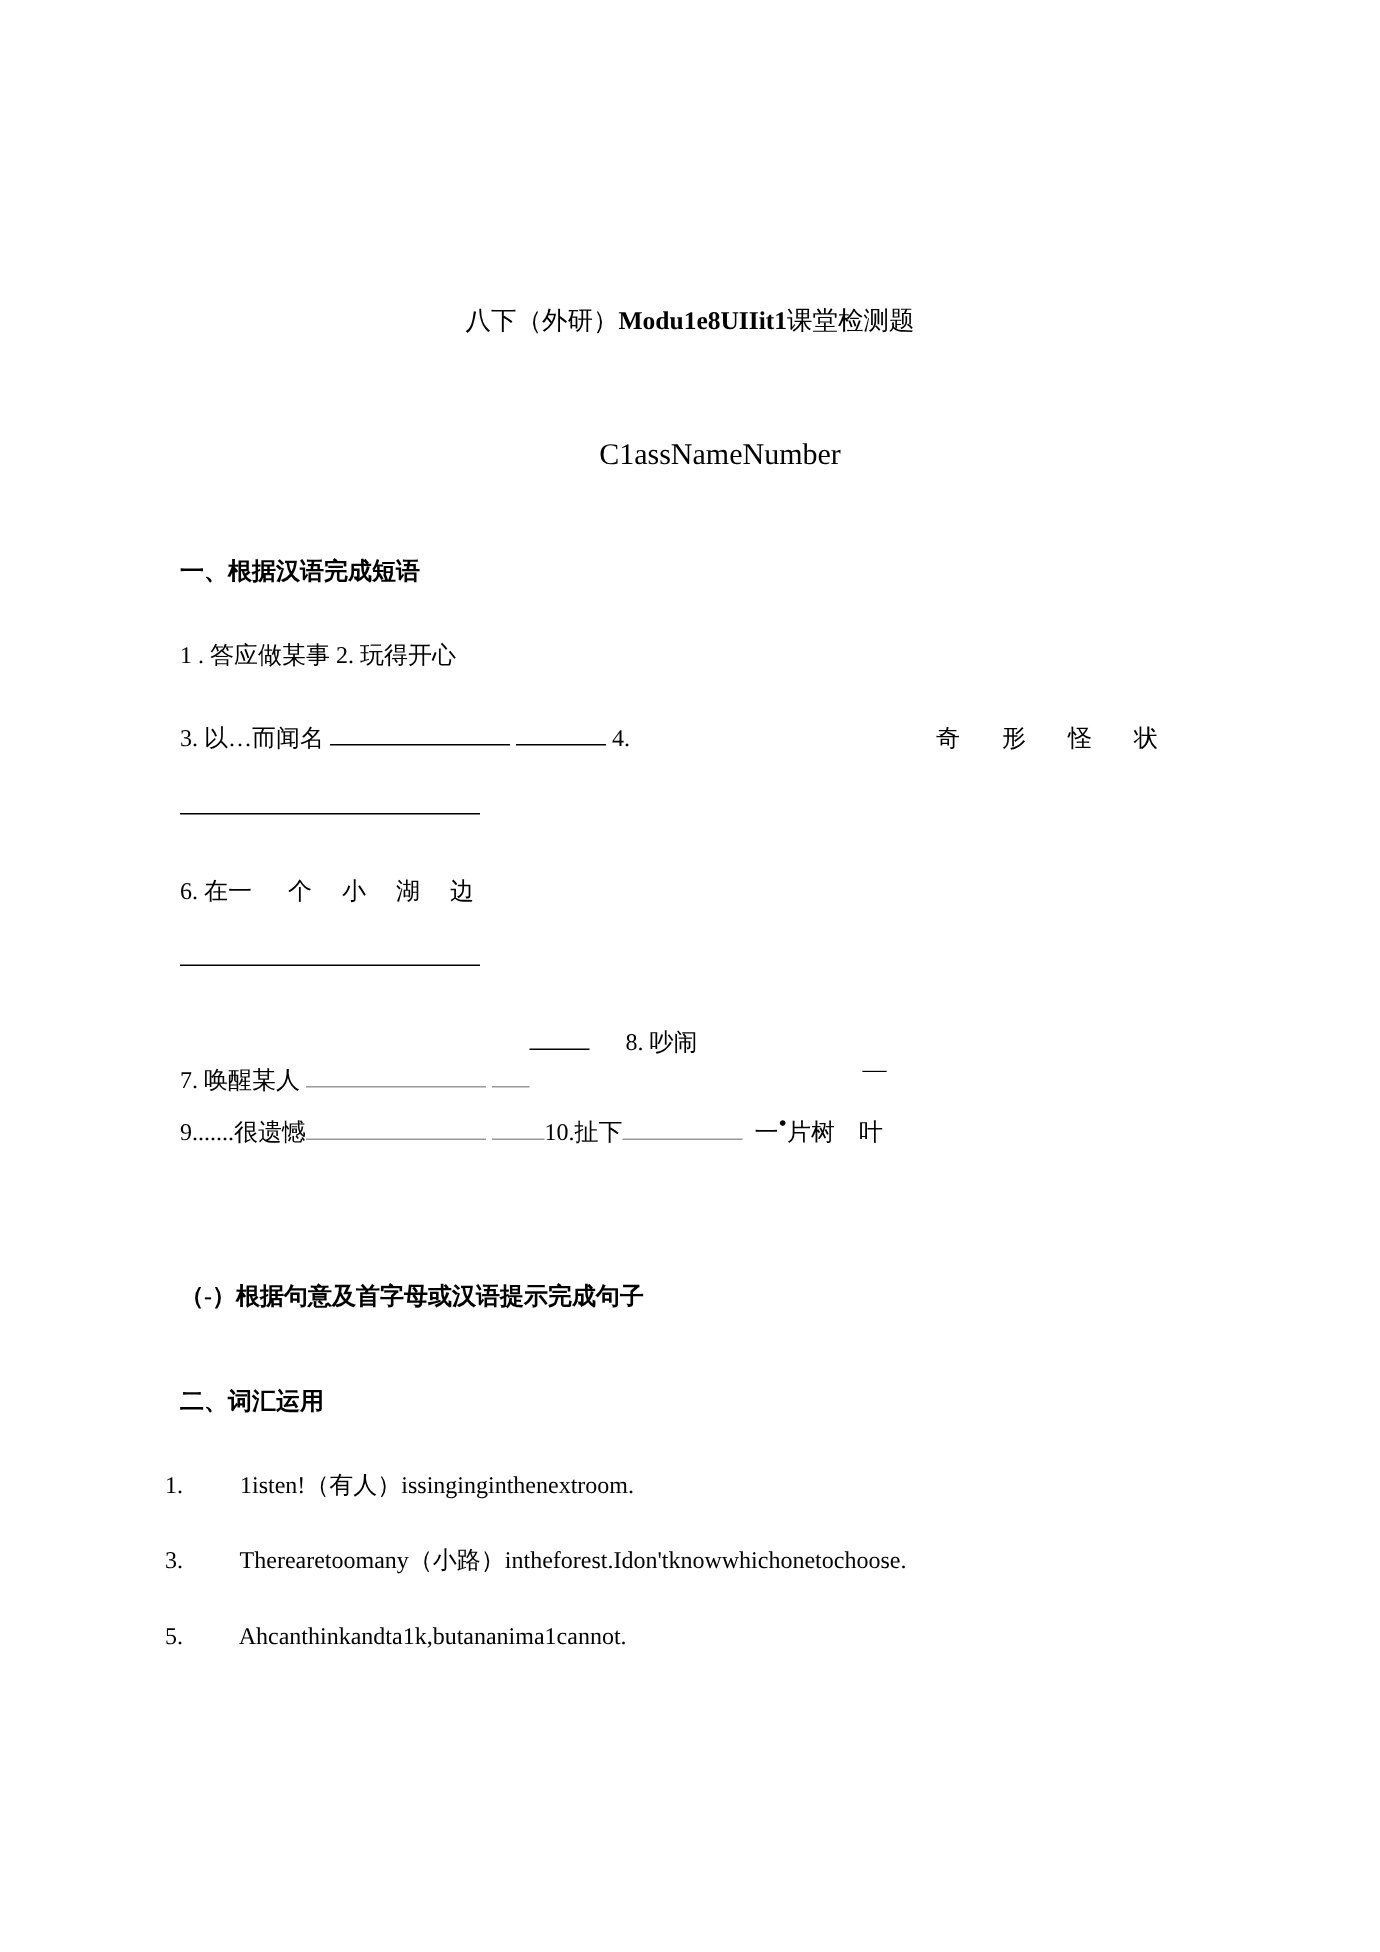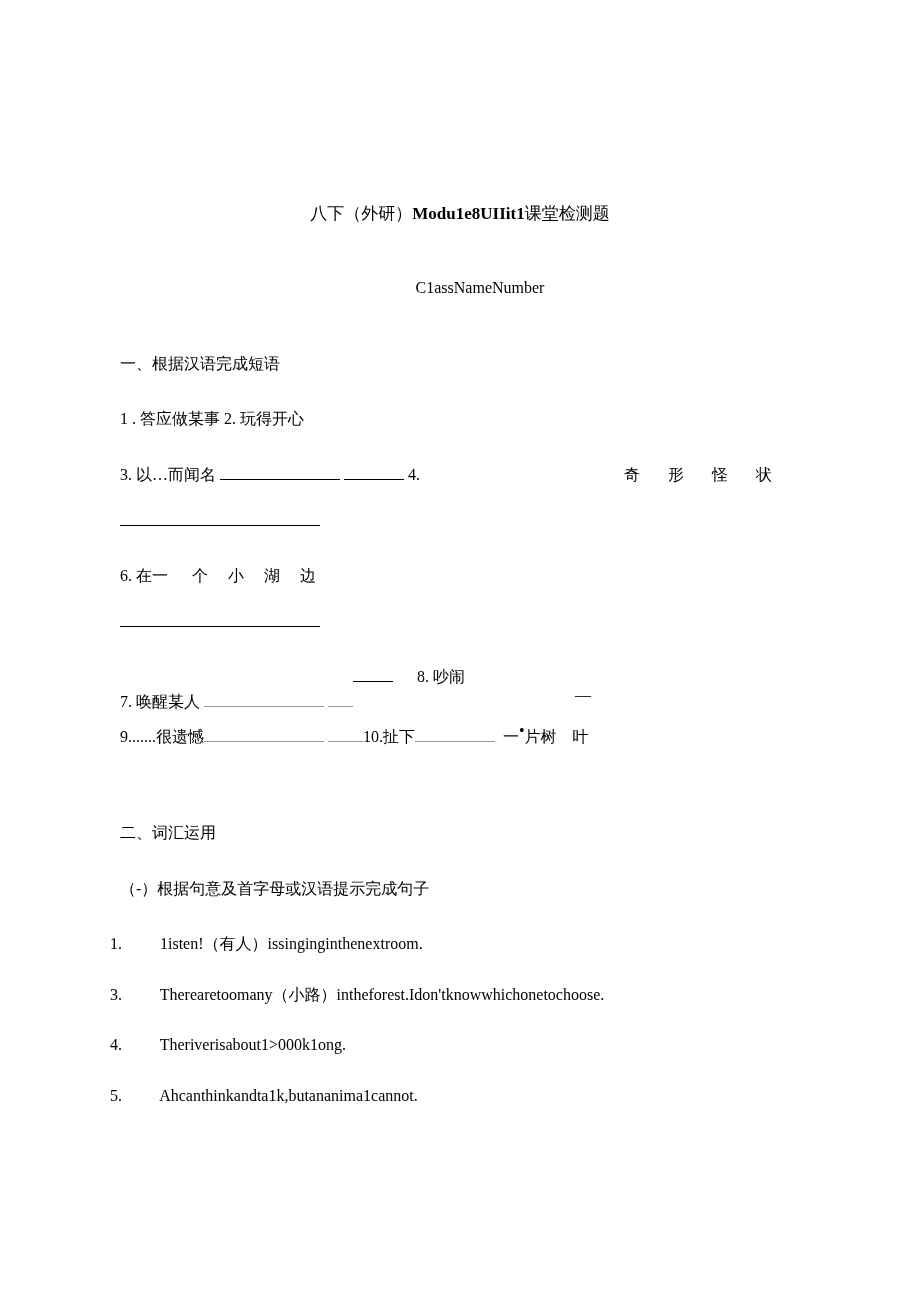--- a/index.html
+++ b/index.html
@@ -10,35 +10,36 @@
     font-size: 16px;
     color: #000000;
     width: 920px;
   }
   .page {
     padding: 200px 120px 100px 120px;
     line-height: 1.6;
   }
   .title {
     text-align: center;
-    margin-bottom: 48px;
+    margin-bottom: 60px;
     font-size: 17px;
   }
   .title .bold {
     font-weight: bold;
   }
   .classline {
     text-align: center;
     margin-bottom: 50px;
-    font-size: 16px;
+    font-size: 20px;
     padding-left: 40px;
   }
   .section-header {
-    margin-top: 30px;
+    margin-top: 44px;
     margin-bottom: 30px;
+    font-weight: bold;
   }
   .row {
     margin-bottom: 30px;
     overflow: hidden;
   }
   .blank {
     display: inline-block;
     border-bottom: 1px solid #000;
     min-width: 120px;
     height: 1em;
@@ -178,34 +179,30 @@
     &nbsp;&nbsp;
     <span class="cell">一</span>
     <span style="position:relative;top:-6px;">•</span>
     <span class="cell">片树</span>
     &nbsp;&nbsp;&nbsp;&nbsp;
     <span class="cell">叶</span>
   </div>
 
   <div style="height:40px"></div>
 
+  <div class="section-header">（-）根据句意及首字母或汉语提示完成句子</div>
+
   <div class="section-header">二、词汇运用</div>
-
-  <div class="section-header">（-）根据句意及首字母或汉语提示完成句子</div>
 
   <div class="list-item num-indent">
     <span class="li-num">1.</span>
     <span>1isten!（有人）issinginginthenextroom.</span>
   </div>
   <div class="list-item num-indent">
     <span class="li-num">3.</span>
     <span>Therearetoomany（小路）intheforest.Idon'tknowwhichonetochoose.</span>
   </div>
   <div class="list-item num-indent">
-    <span class="li-num">4.</span>
-    <span>Theriverisabout1&gt;000k1ong.</span>
-  </div>
-  <div class="list-item num-indent">
     <span class="li-num">5.</span>
     <span>Ahcanthinkandta1k,butananima1cannot.</span>
   </div>
 
 </div>
 
 </body></html>

